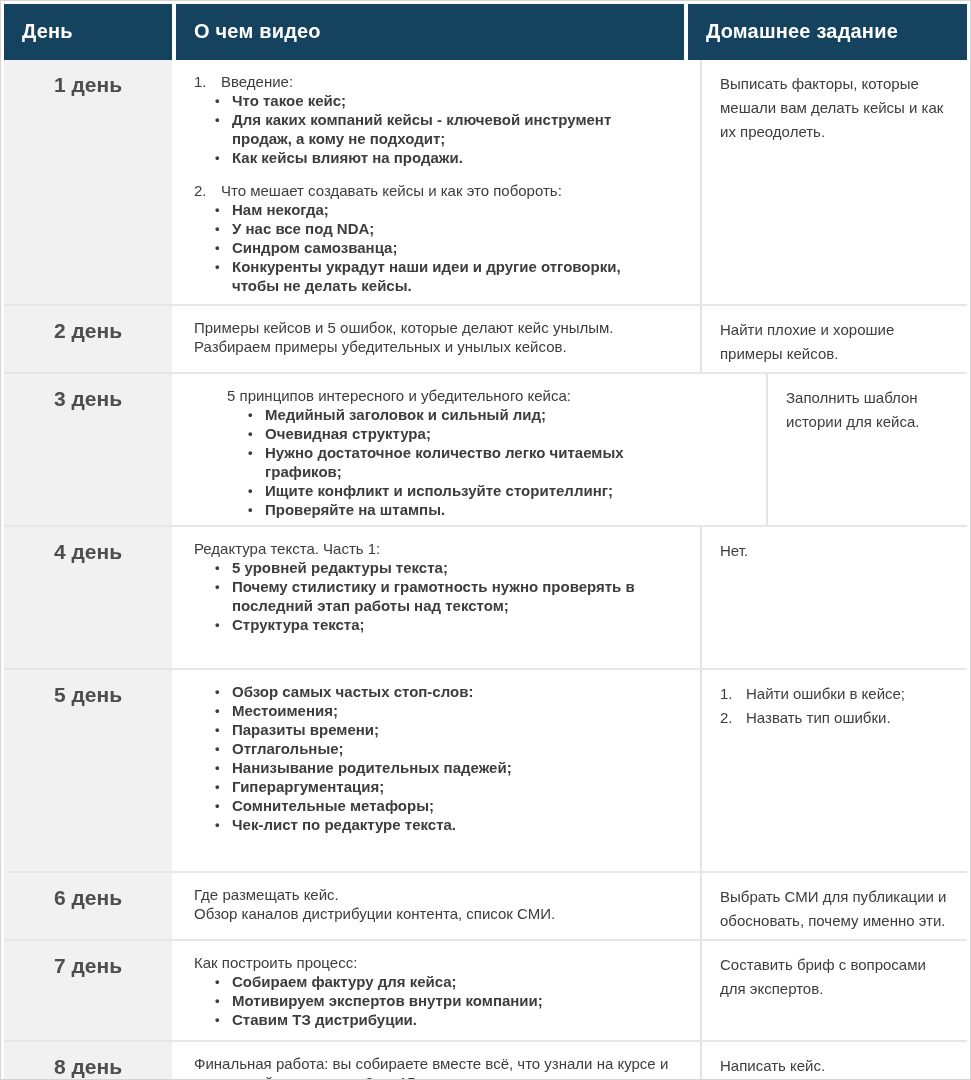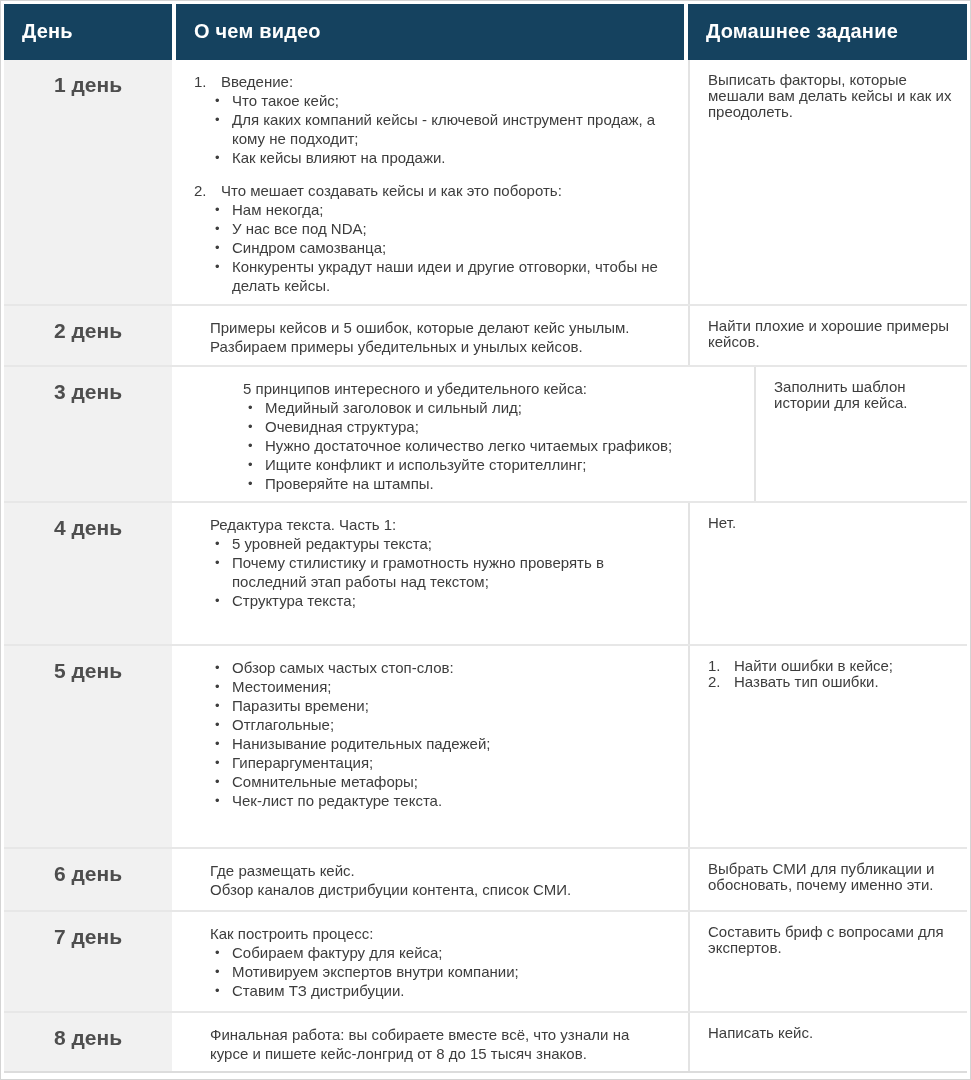--- a/index.html
+++ b/index.html
@@ -16,27 +16,27 @@
   .thead{height:56px;}
   .th{background:var(--header-bg);color:var(--header-text);font-weight:700;font-size:20px;
       display:flex;align-items:center;padding:0 0 2px 18px;letter-spacing:.2px;}
   
   .row{border-top:2px solid var(--divider);}
   .row.first{border-top:none;}
   .cell-day{background:var(--day-bg);text-align:center;padding-top:13px;
             font-size:21px;font-weight:700;color:var(--day-text);}
   .cell-content{background:#fff;padding:12px 14px 6px 18px;font-size:15px;line-height:19px;}
   .cell-hw{background:#fff;border-left:2px solid var(--col-divider);
-           padding:12px 14px 6px 18px;font-size:15px;line-height:16px;}
+           padding:12px 14px 6px 18px;font-size:15px;line-height:24px;margin-left:12px;}
   .ln{display:flex;}
   .ln .num{flex:0 0 27px;}
   .ln .txt{flex:1;}
-  .bl{display:flex;padding-left:21px;}
+  .bl{display:flex;padding-left:21px;font-weight:bold;}
   .bl::before{content:"\2022";flex:0 0 17px;font-size:13px;line-height:19px;}
-  .pl{display:block;margin-left:16px;}
+  .pl{display:block;}
   .gap{height:14px;}
   .hw-ln{display:flex;}
   .hw-ln .num{flex:0 0 26px;}
   .hw-ln .txt{flex:1;}
   
   .r1{min-height:244px;} .r2{min-height:61px;} .r3{min-height:136px;gap:37px;}
   .r4{min-height:143px;} .r5{min-height:203px;} .r6{min-height:63px;}
   .r7{min-height:101px;} .r8{min-height:60px;}
   .bottom-edge{border-top:2px solid #dcdcdc;height:4px;background:#fff;}
 </style>

